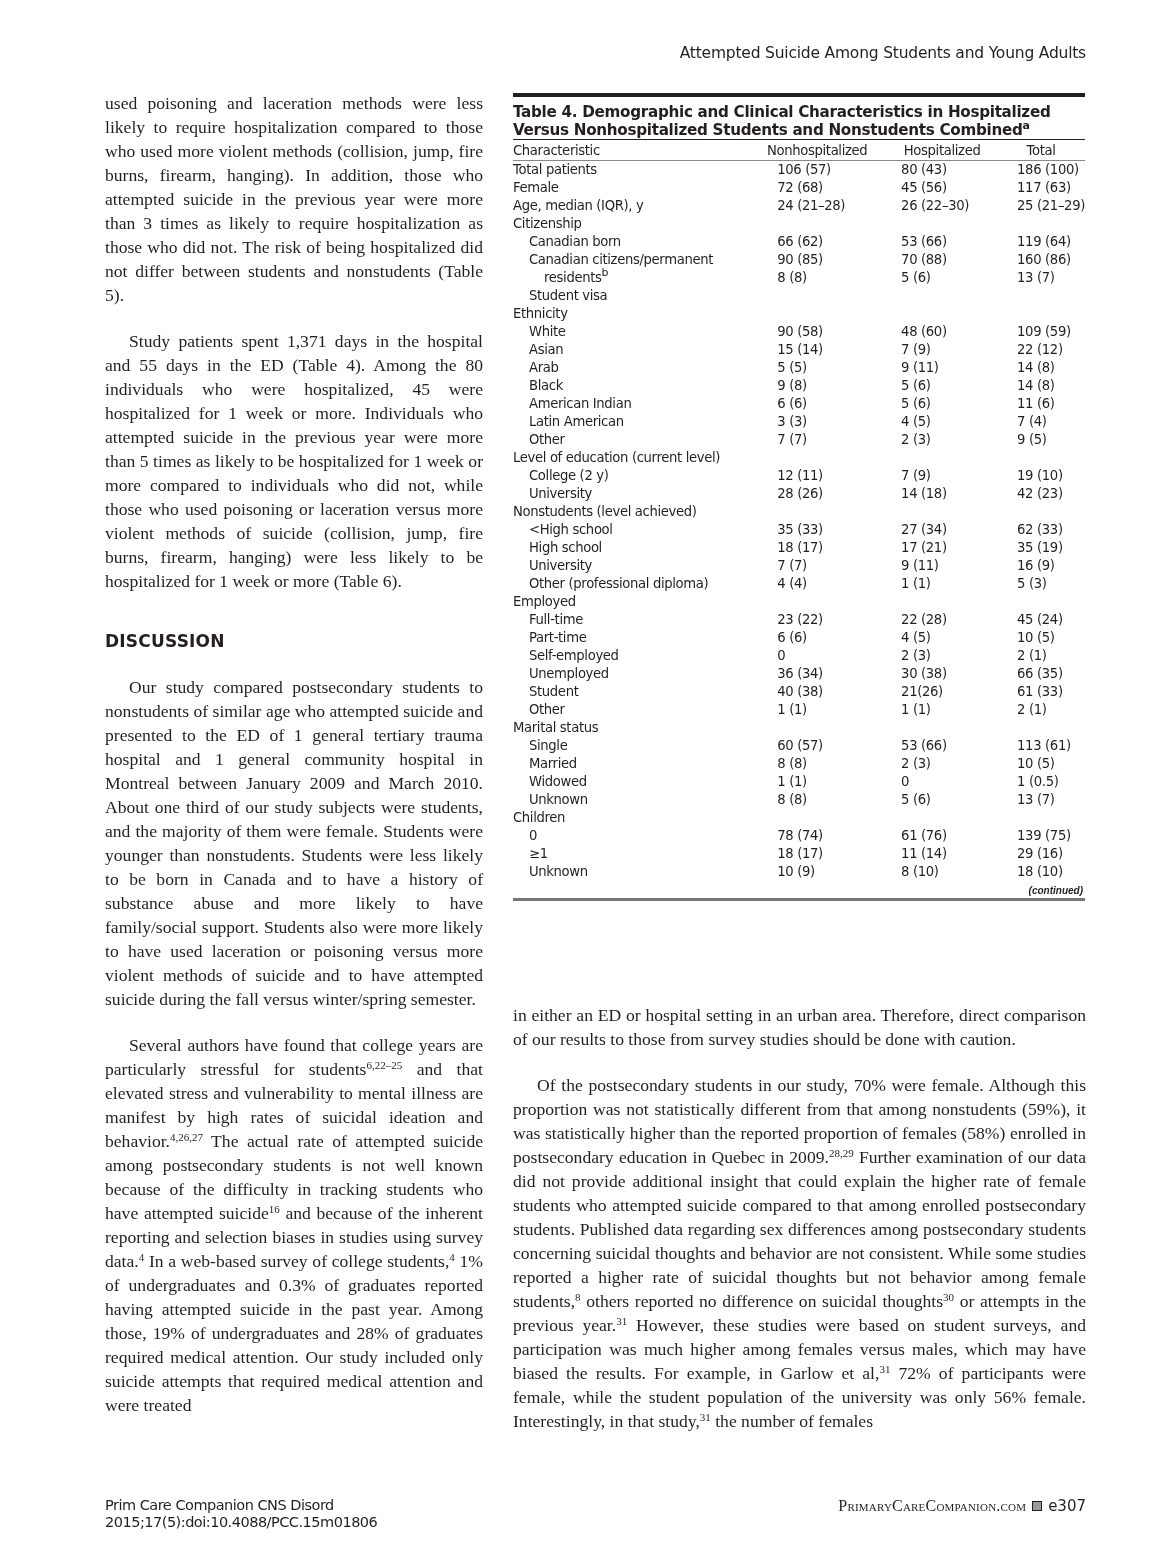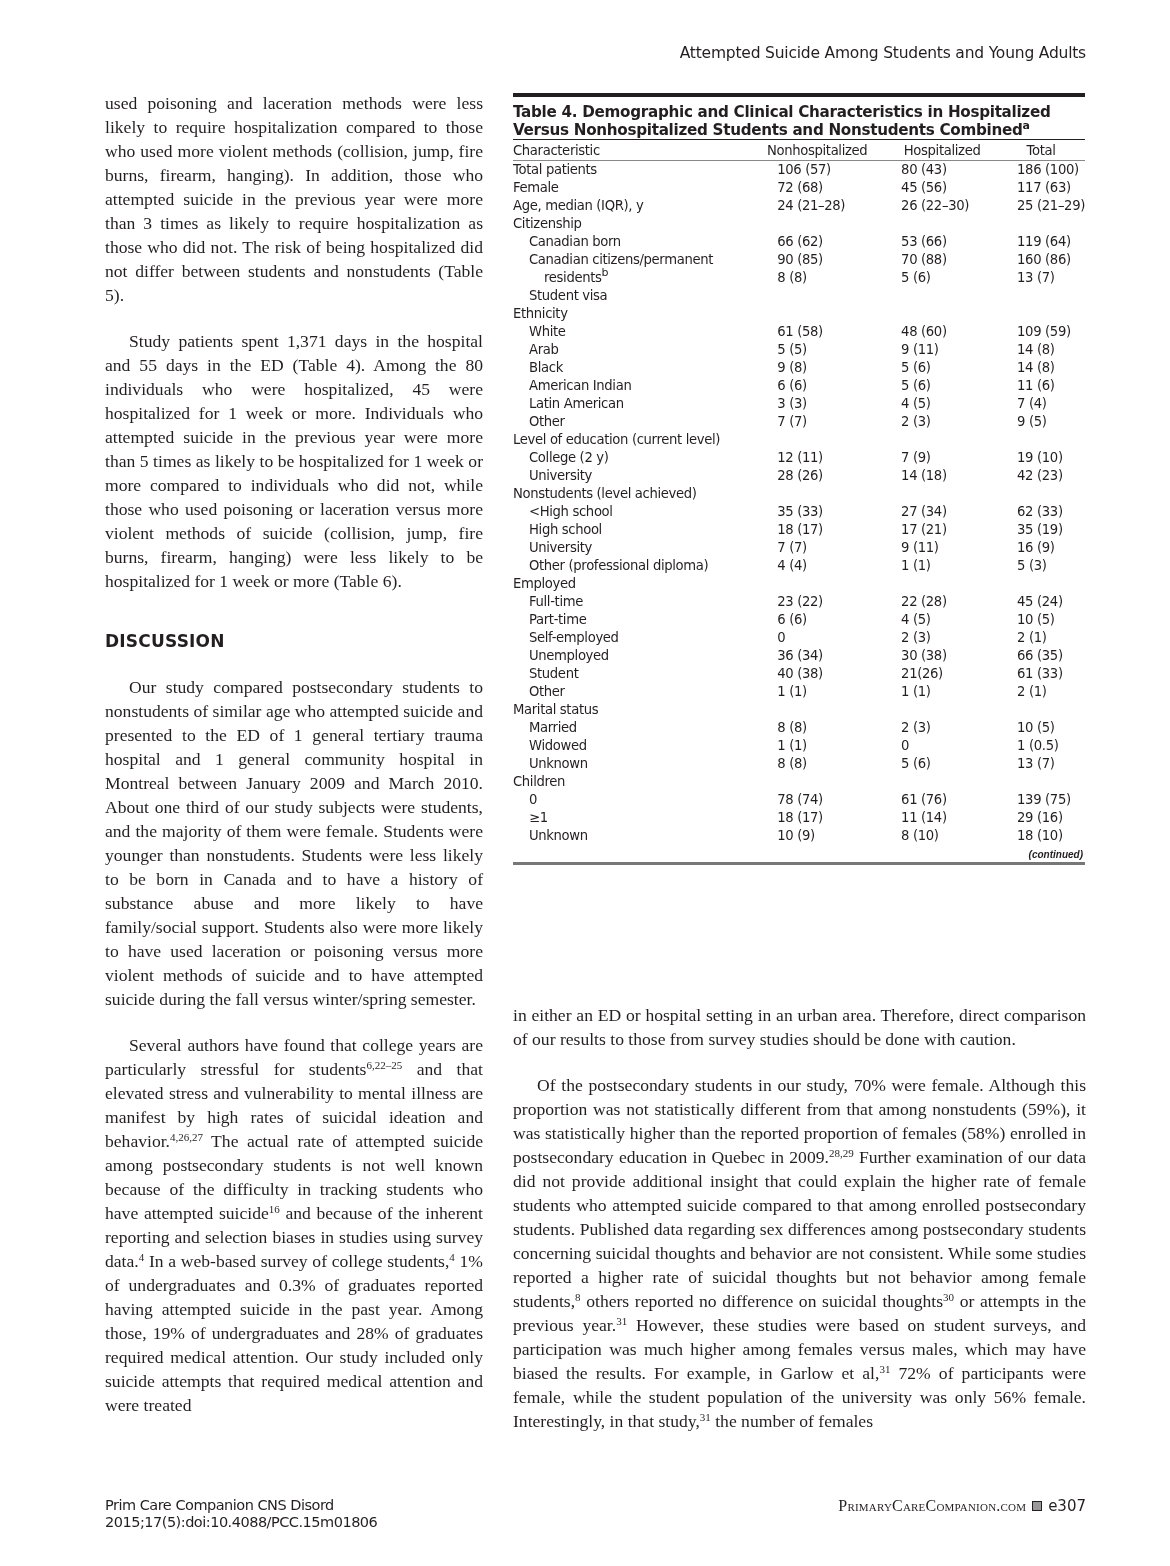--- a/index.html
+++ b/index.html
@@ -110,23 +110,29 @@
           <td class="c-tot"><span></span></td>
         </tr>
         <tr>
           <td class="char "><span>Ethnicity</span></td>
           <td class="c-non"><span></span></td>
           <td class="c-hos"><span></span></td>
           <td class="c-tot"><span></span></td>
         </tr>
         <tr>
           <td class="char sub"><span>White</span></td>
-          <td class="c-non"><span>61 (58)</span></td>
+          <td class="c-non"><span>90 (58)</span></td>
           <td class="c-hos"><span>48 (60)</span></td>
           <td class="c-tot"><span>109 (59)</span></td>
+        </tr>
+        <tr>
+          <td class="char sub"><span>Asian</span></td>
+          <td class="c-non"><span>15 (14)</span></td>
+          <td class="c-hos"><span>7 (9)</span></td>
+          <td class="c-tot"><span>22 (12)</span></td>
         </tr>
         <tr>
           <td class="char sub"><span>Arab</span></td>
           <td class="c-non"><span>5 (5)</span></td>
           <td class="c-hos"><span>9 (11)</span></td>
           <td class="c-tot"><span>14 (8)</span></td>
         </tr>
         <tr>
           <td class="char sub"><span>Black</span></td>
           <td class="c-non"><span>9 (8)</span></td>
@@ -241,20 +247,26 @@
           <td class="c-hos"><span>1 (1)</span></td>
           <td class="c-tot"><span>2 (1)</span></td>
         </tr>
         <tr>
           <td class="char "><span>Marital status</span></td>
           <td class="c-non"><span></span></td>
           <td class="c-hos"><span></span></td>
           <td class="c-tot"><span></span></td>
         </tr>
         <tr>
+          <td class="char sub"><span>Single</span></td>
+          <td class="c-non"><span>60 (57)</span></td>
+          <td class="c-hos"><span>53 (66)</span></td>
+          <td class="c-tot"><span>113 (61)</span></td>
+        </tr>
+        <tr>
           <td class="char sub"><span>Married</span></td>
           <td class="c-non"><span>8 (8)</span></td>
           <td class="c-hos"><span>2 (3)</span></td>
           <td class="c-tot"><span>10 (5)</span></td>
         </tr>
         <tr>
           <td class="char sub"><span>Widowed</span></td>
           <td class="c-non"><span>1 (1)</span></td>
           <td class="c-hos"><span>0</span></td>
           <td class="c-tot"><span>1 (0.5)</span></td>

